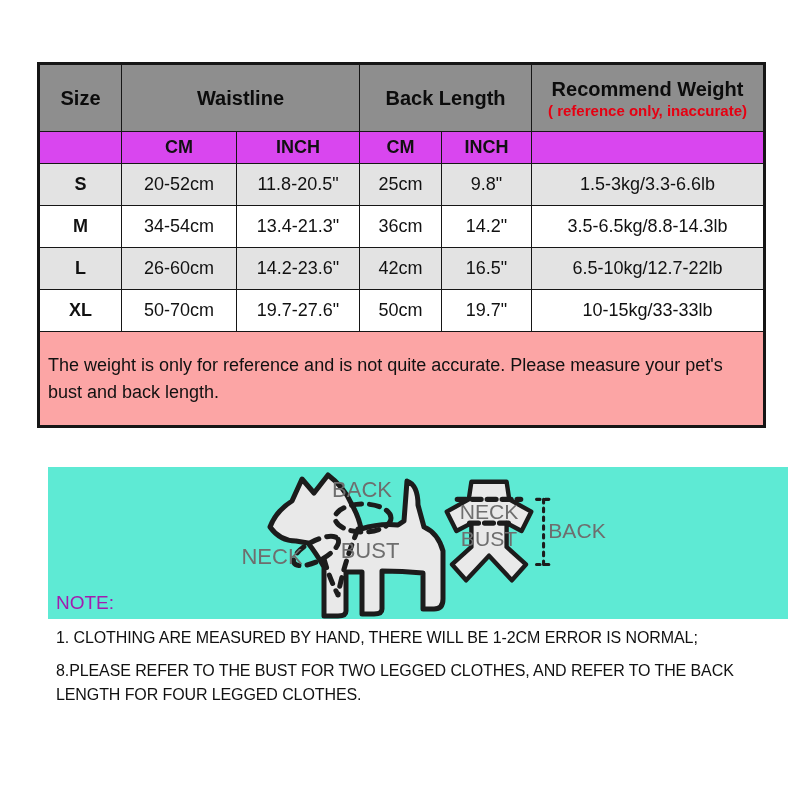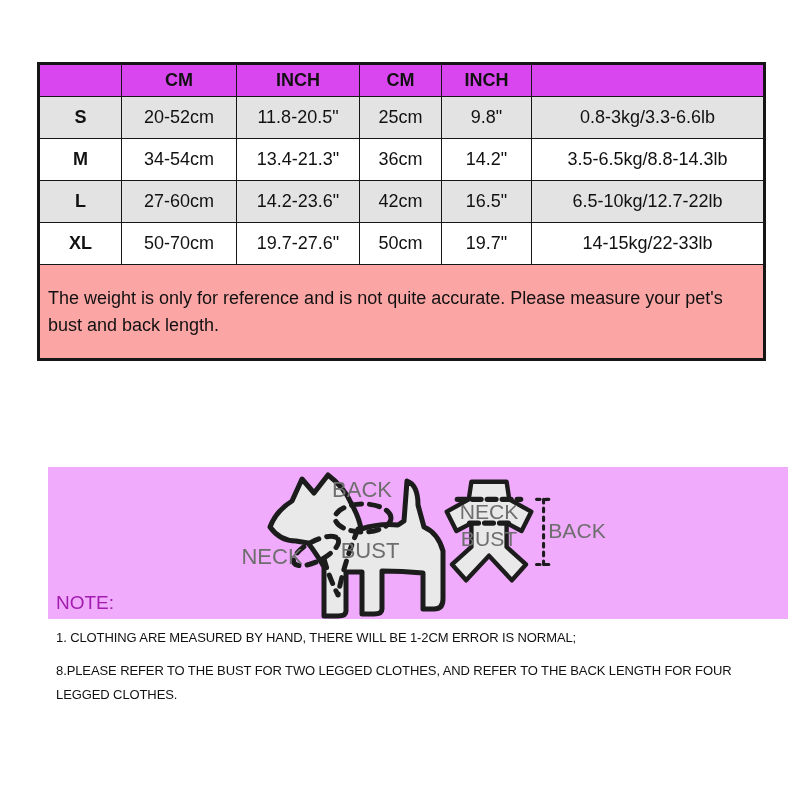--- a/index.html
+++ b/index.html
@@ -23,87 +23,96 @@
   tr.datarow td{height:41px;font-size:18px;background:#ffffff;}
   tr.datarow td.size-cell{font-weight:bold;}
   tr.datarow.alt td{background:#e3e3e3;}
   tr.footnote td{
     height:85px;text-align:left;font-size:18px;line-height:1.5;
     padding:4px 8px;background:#fca5a5;
   }
   
   .diagram{
     position:absolute;left:48px;top:467px;width:740px;height:152px;
-    background:#f0abfc;
+    background:#5eead4;
   }
   
   .note-title{
     position:absolute;left:56px;top:592px;font-size:19px;color:#a21caf;
   }
   .notes{
     position:absolute;left:56px;top:626px;width:704px;
-    font-size:13px;line-height:24px;color:#111;letter-spacing:-0.1px;
+    font-size:16px;line-height:24px;color:#111;letter-spacing:-0.1px;
   }
   .note-item{margin-bottom:9px;}
 </style>
 </head>
 <body>
 
 <div class="sheet">
 
   <table class="size-table">
     <colgroup>
       <col style="width:83px">
         <col style="width:115px">
         <col style="width:123px">
       <col style="width:82px">
         <col style="width:90px">
         <col style="width:233px">
     </colgroup>
     <tbody>
+      <tr class="head">
+        <th>Size</th>
+        <th colspan="2">Waistline</th>
+        <th colspan="2">Back Length</th>
+        <th>
+          <div>Recommend Weight</div>
+          <div class="weight-sub">( reference only, inaccurate)</div>
+        </th>
+      </tr>
       <tr class="subhead">
         <td></td>
         <td>CM</td>
         <td>INCH</td>
         <td>CM</td>
         <td>INCH</td>
         <td></td>
       </tr>
 
       <tr class="datarow alt">
         <td class="size-cell">S</td>
         <td>20-52cm</td>
         <td>11.8-20.5"</td>
         <td>25cm</td>
         <td>9.8"</td>
-        <td>0.8-3kg/3.3-6.6lb</td>
+        <td>1.5-3kg/3.3-6.6lb</td>
       </tr>
       <tr class="datarow">
         <td class="size-cell">M</td>
         <td>34-54cm</td>
         <td>13.4-21.3"</td>
         <td>36cm</td>
         <td>14.2"</td>
         <td>3.5-6.5kg/8.8-14.3lb</td>
       </tr>
       <tr class="datarow alt">
         <td class="size-cell">L</td>
-        <td>27-60cm</td>
+        <td>26-60cm</td>
         <td>14.2-23.6"</td>
         <td>42cm</td>
         <td>16.5"</td>
         <td>6.5-10kg/12.7-22lb</td>
       </tr>
       <tr class="datarow">
         <td class="size-cell">XL</td>
         <td>50-70cm</td>
         <td>19.7-27.6"</td>
         <td>50cm</td>
         <td>19.7"</td>
-        <td>14-15kg/22-33lb</td>
+        <td>10-15kg/33-33lb</td>
       </tr>
 
       <tr class="footnote">
         <td colspan="6">The weight is only for reference and is not quite accurate. Please measure your pet's bust and back length.</td>
       </tr>
     </tbody>
   </table>
 
   <div class="diagram">
     <svg width="740" height="152" viewBox="0 0 740 152" font-family="Liberation Sans, sans-serif">

